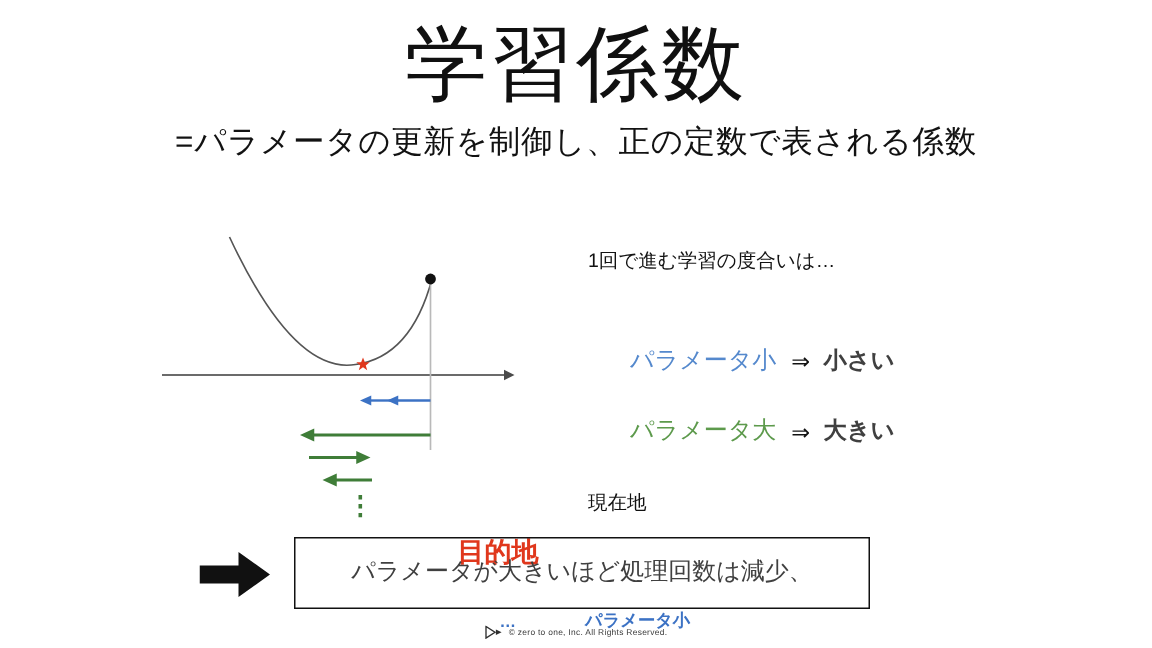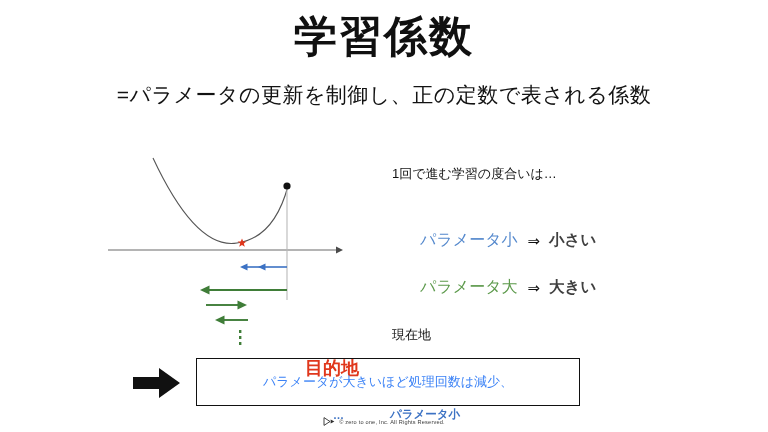--- a/index.html
+++ b/index.html
@@ -17,23 +17,23 @@
     color: #1a1a1a;
   }
 
   
   .title {
     position: absolute;
     top: 12px;
     left: 0;
     width: 768px;
     text-align: center;
-    font-size: 43px;
+    font-size: 55px;
     line-height: 1.12;
-    font-weight: 700;
+    font-weight: 400;
     letter-spacing: 2px;
     color: #101010;
   }
   .subtitle {
     position: absolute;
     top: 82px;
     left: 0;
     width: 768px;
     text-align: center;
     font-size: 21px;
@@ -138,23 +138,23 @@
     width: 384px;
     height: 48px;
     border: 1.4px solid #111111;
     box-sizing: border-box;
     display: flex;
     flex-direction: column;
     align-items: center;
     justify-content: center;
   }
   .conclusion-line {
-    font-size: 13px;
+    font-size: 16px;
     line-height: 1.45;
-    color: #3b82f6;
+    color: #404040;
     white-space: nowrap;
   }
 
   
   .footer {
     position: absolute;
     left: 0;
     top: 417px;
     width: 768px;
     display: flex;

